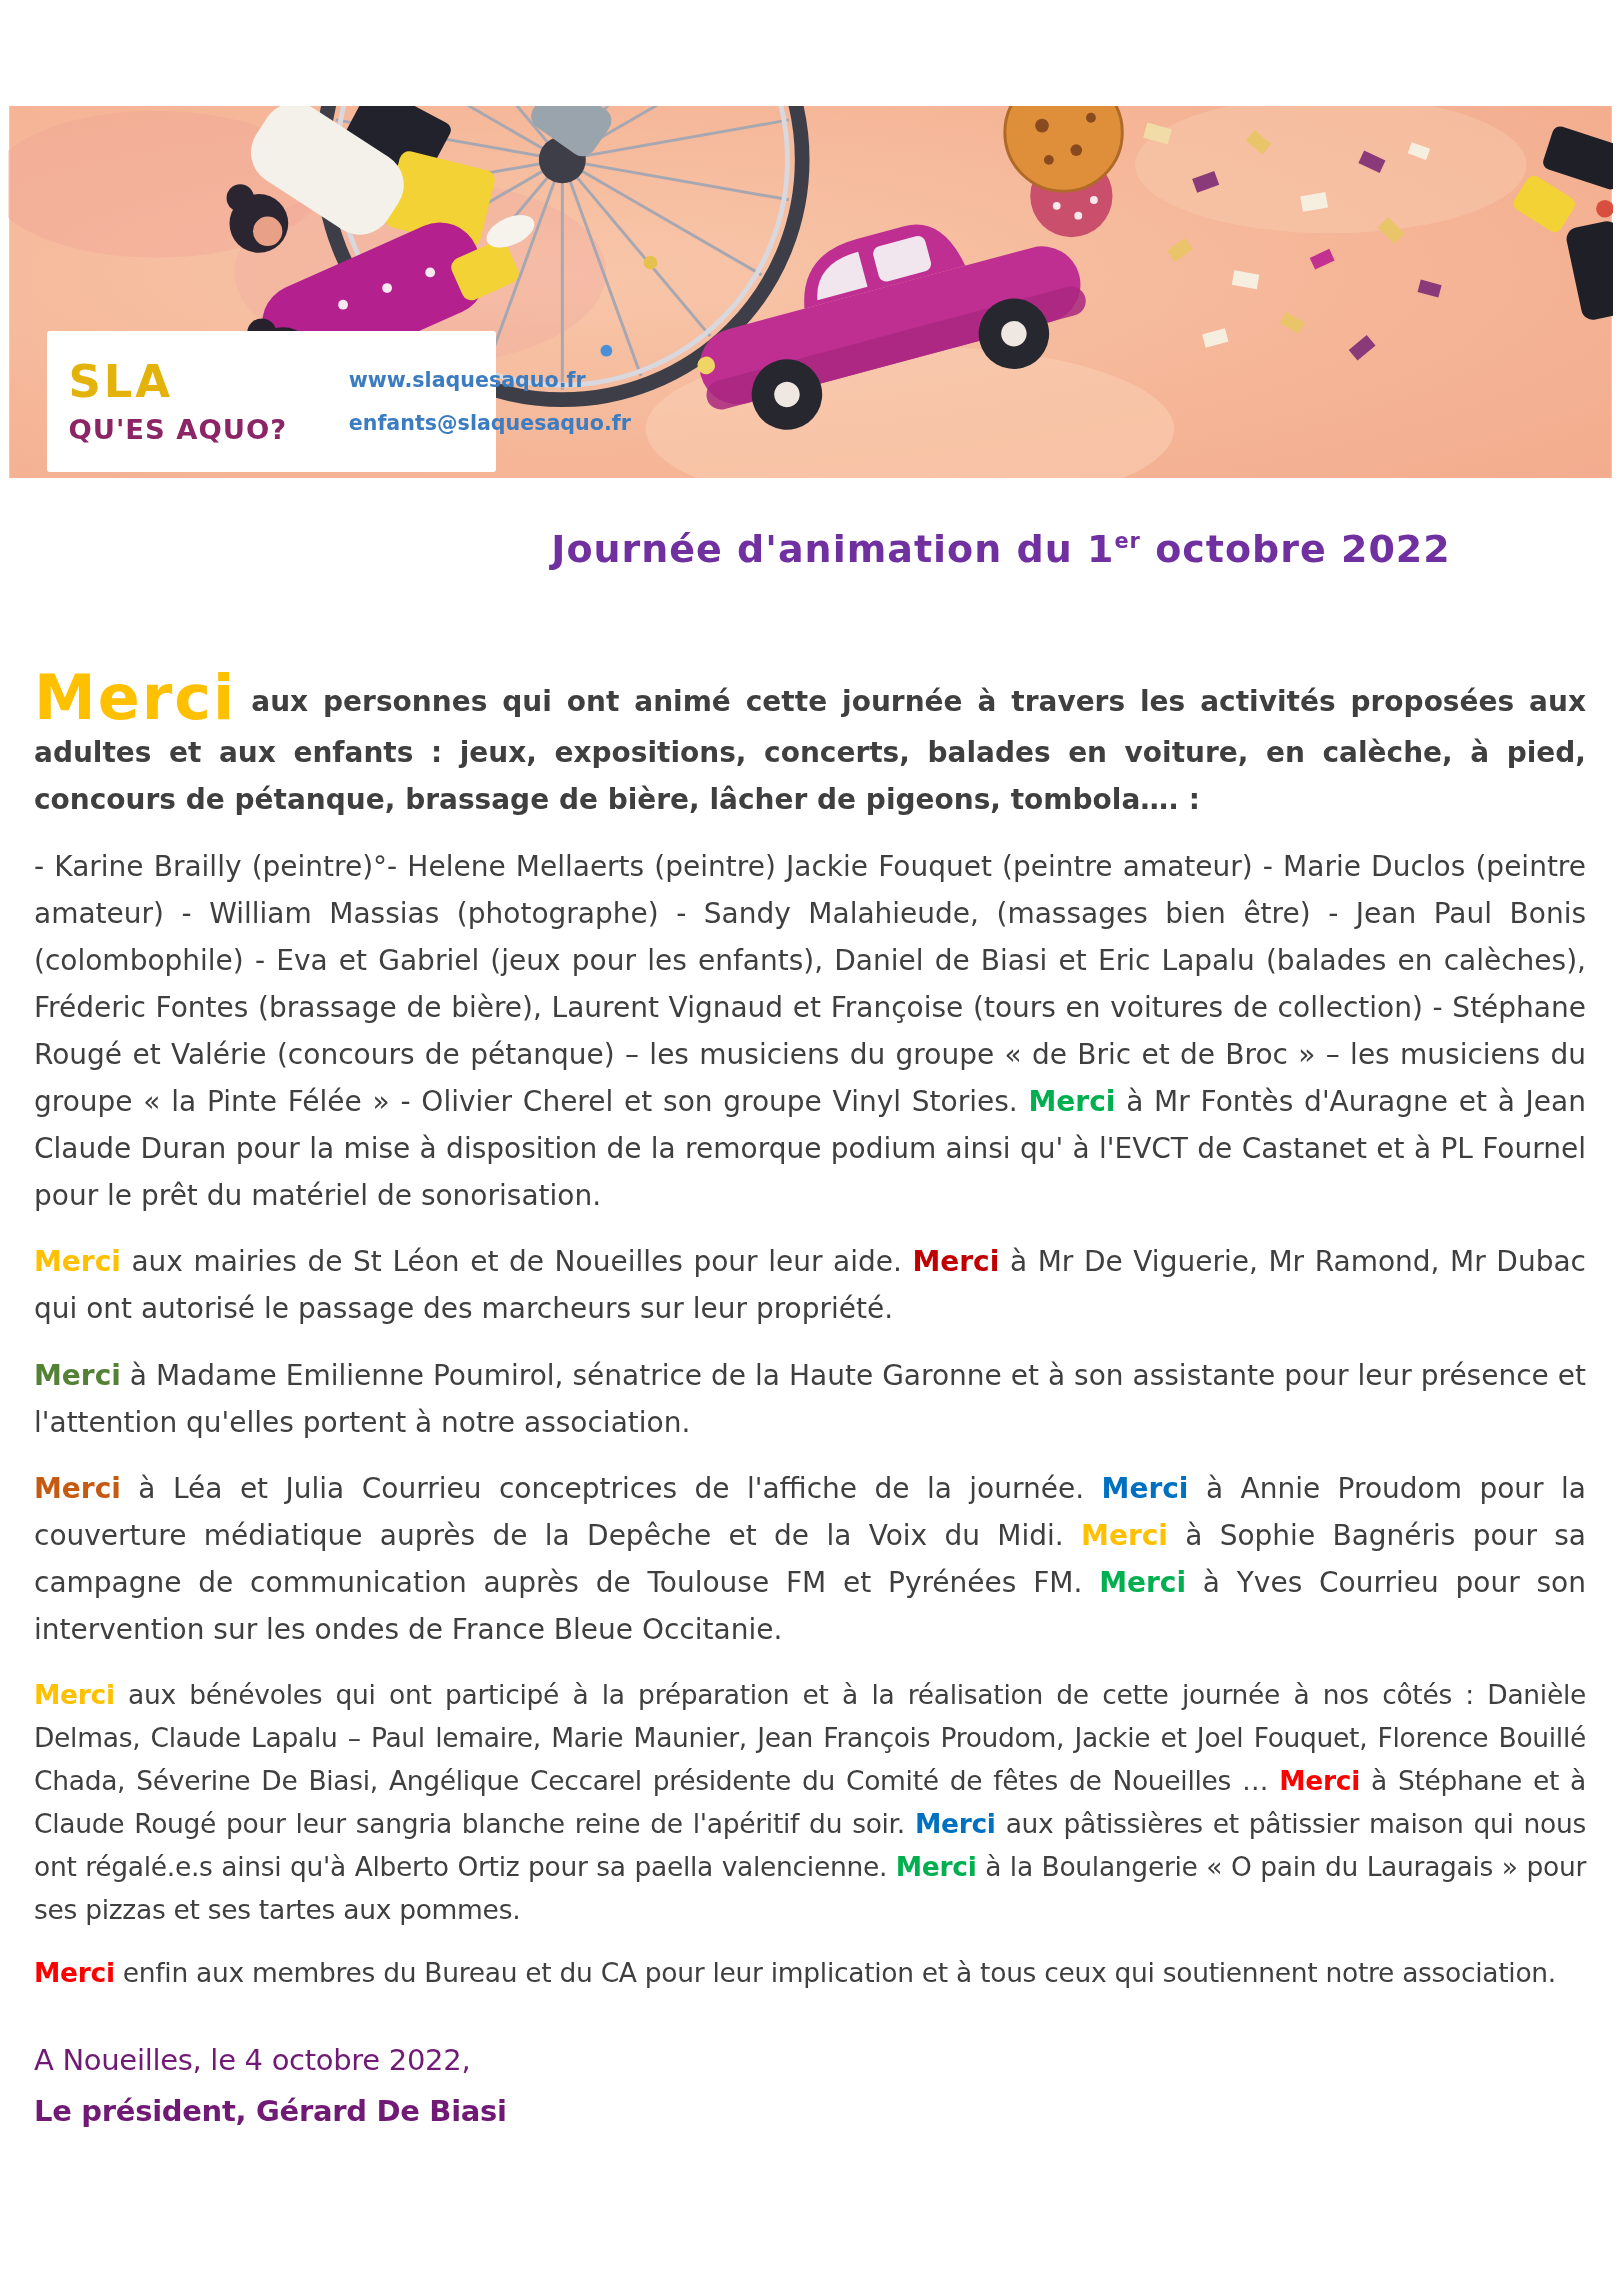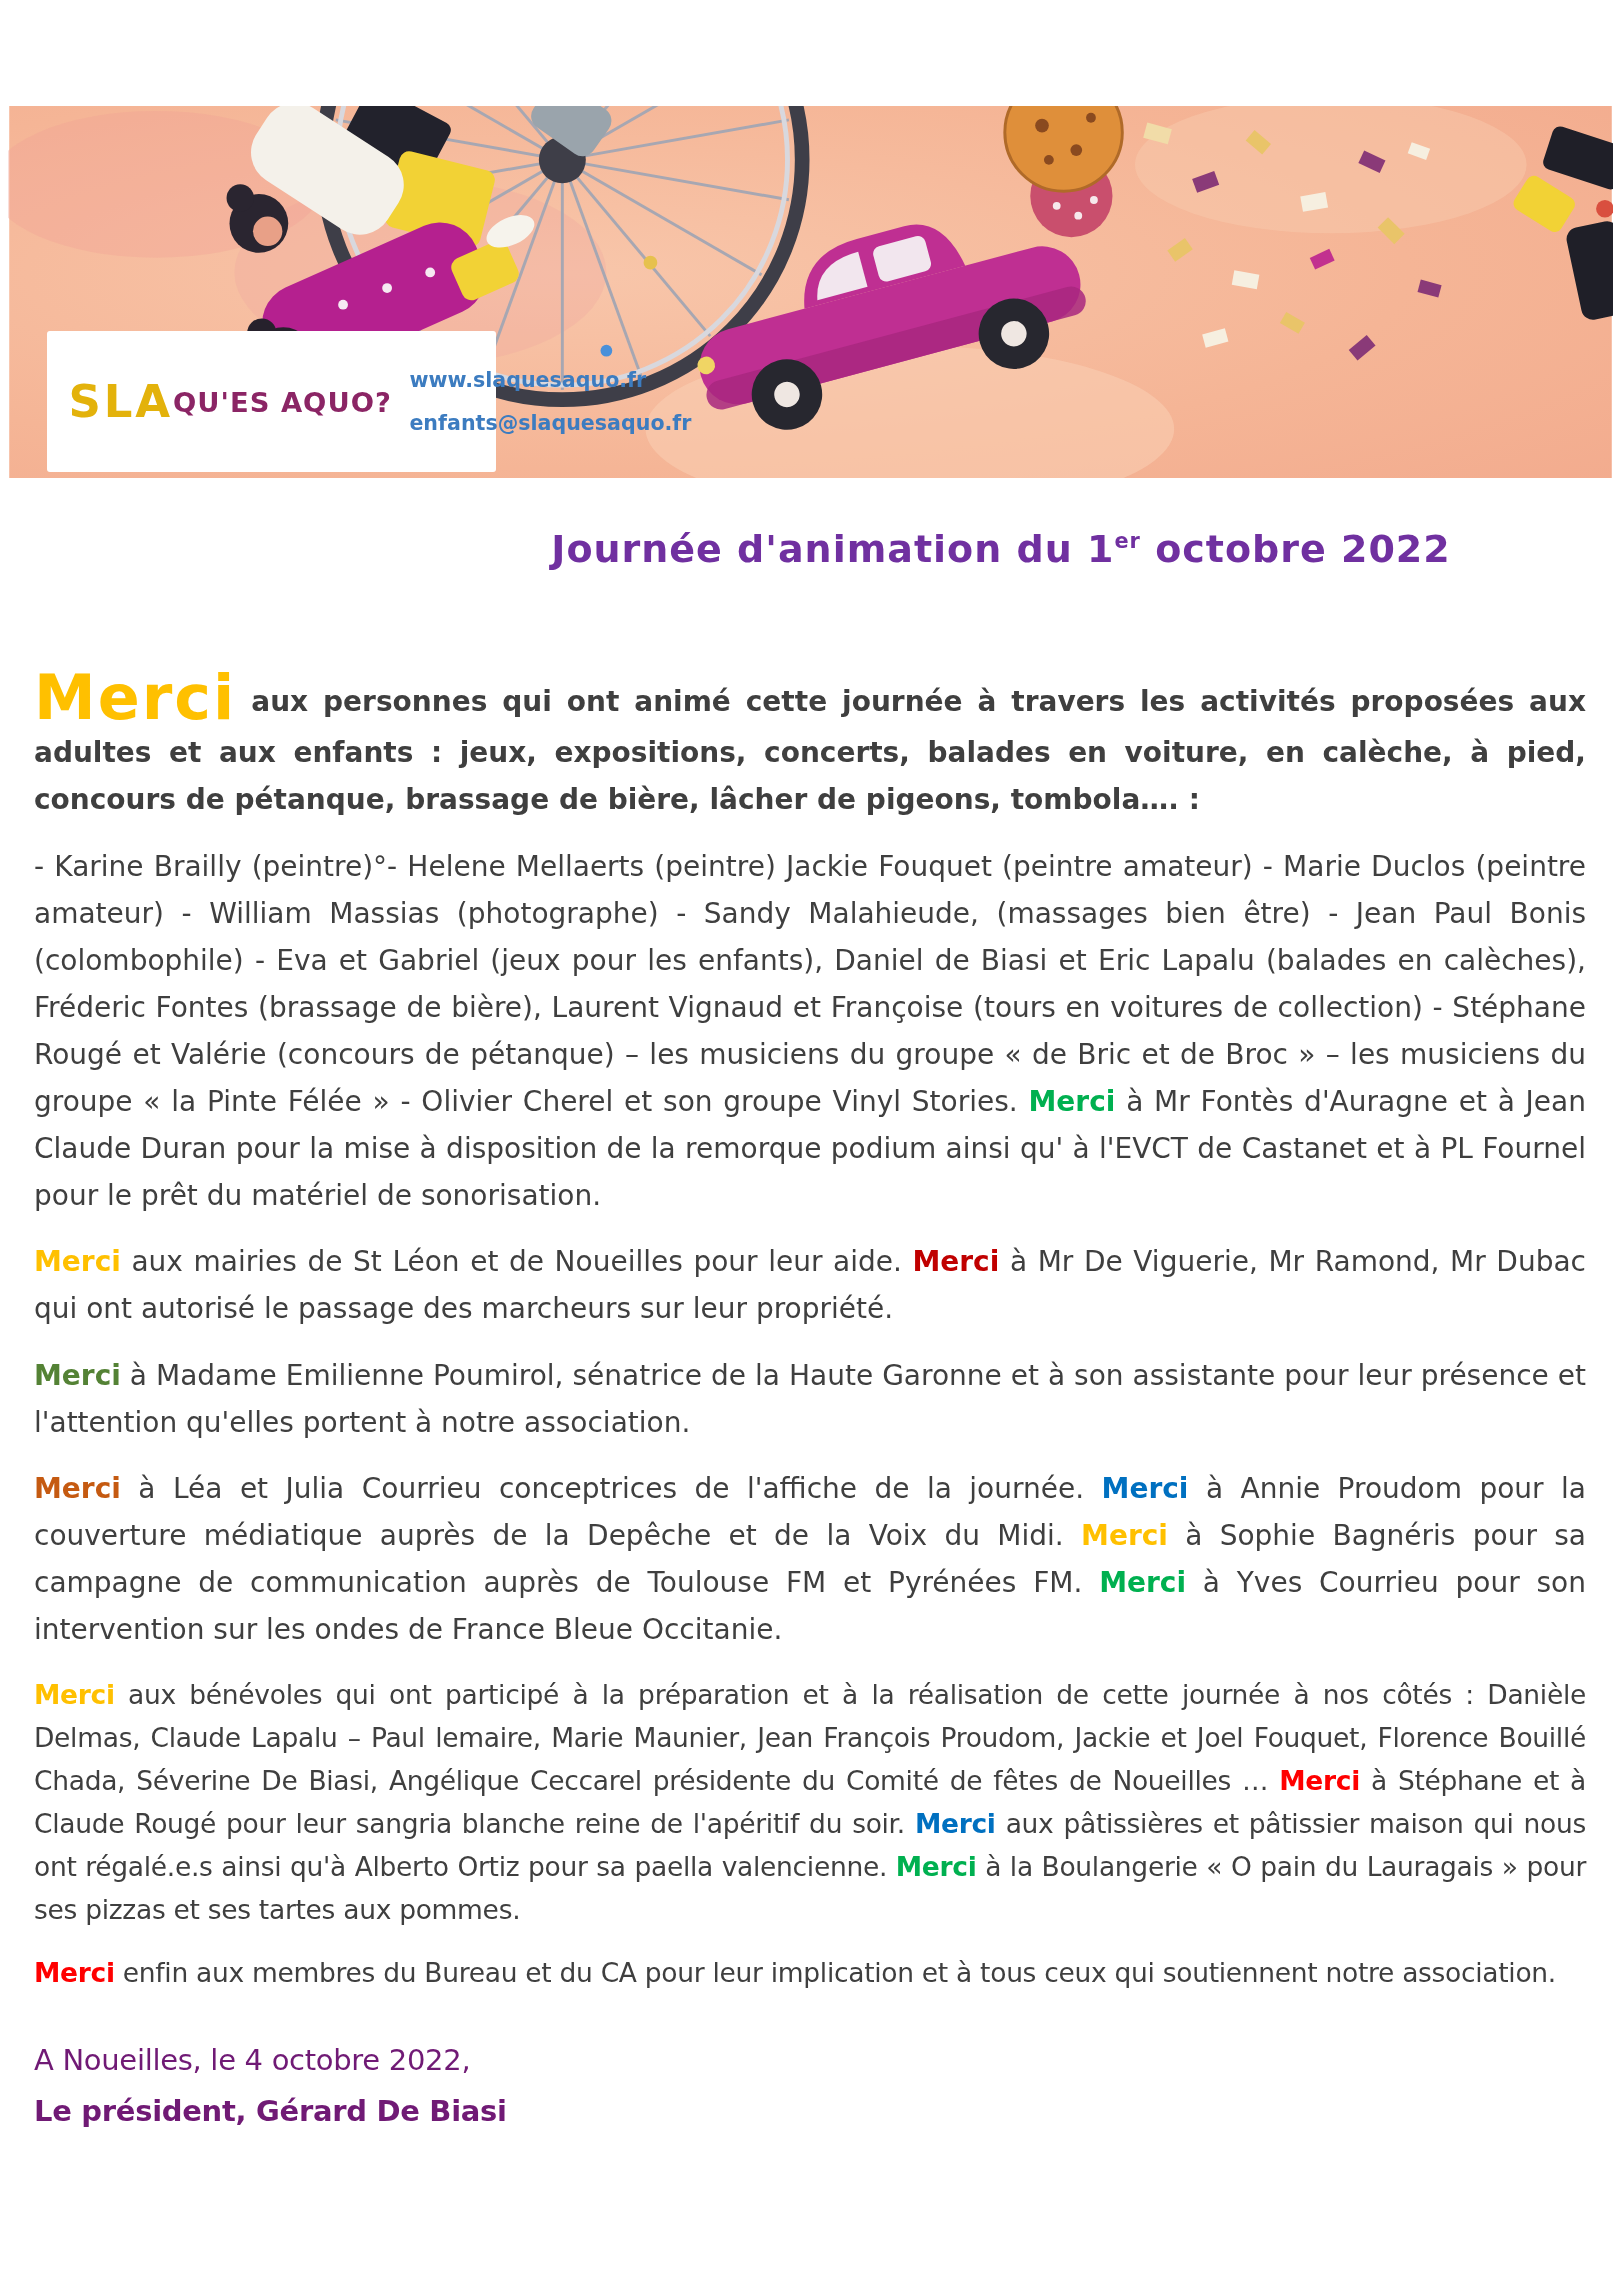--- a/index.html
+++ b/index.html
@@ -10,25 +10,25 @@
   }
   .page{position:relative;width:1620px;height:2293px;}
   
   .banner{position:relative;margin:106px 7.8px 0 7.8px;width:1605px;height:372px;}
   .banner svg{display:block;}
   .logo-box{
     position:absolute;left:39px;bottom:5.9px;width:449px;height:141px;
     background:#ffffff;display:flex;align-items:center;gap:9.8px;
     padding:5.9px 11.8px;box-sizing:border-box;border-radius:2.9px;
   }
-  .logo-text-col{display:flex;justify-content:center;line-height:1.05;text-align:center;}
+  .logo-text-col{display:flex;flex-direction:column;justify-content:center;line-height:1.05;}
   .logo-sla{font-size:45px;font-weight:700;color:#E3B20B;letter-spacing:2.9px;}
   .logo-sub{font-size:27.4px;font-weight:700;color:#8B2565;letter-spacing:1px;margin-top:11px;white-space:nowrap;}
   .logo-contact-col{display:flex;flex-direction:column;justify-content:center;gap:19.6px;margin-left:7.8px;}
-  .logo-web,.logo-mail{font-size:20.6px;font-weight:700;color:#3C7CC0;white-space:nowrap;}
+  .logo-web,.logo-mail{font-size:20.6px;font-weight:700;color:#3C7CC0;white-space:nowrap;margin-left:44px;}
   
   .title{
     margin:49px 0 0 0;text-align:center;padding-left:382px;
     font-size:38px;font-weight:700;color:#7030A0;letter-spacing:1px;
   }
   .title sup{font-size:0.55em;vertical-align:super;}
   
   .content{padding:0 34px;}
   .para{
     text-align:justify;color:#3F3F3F;

